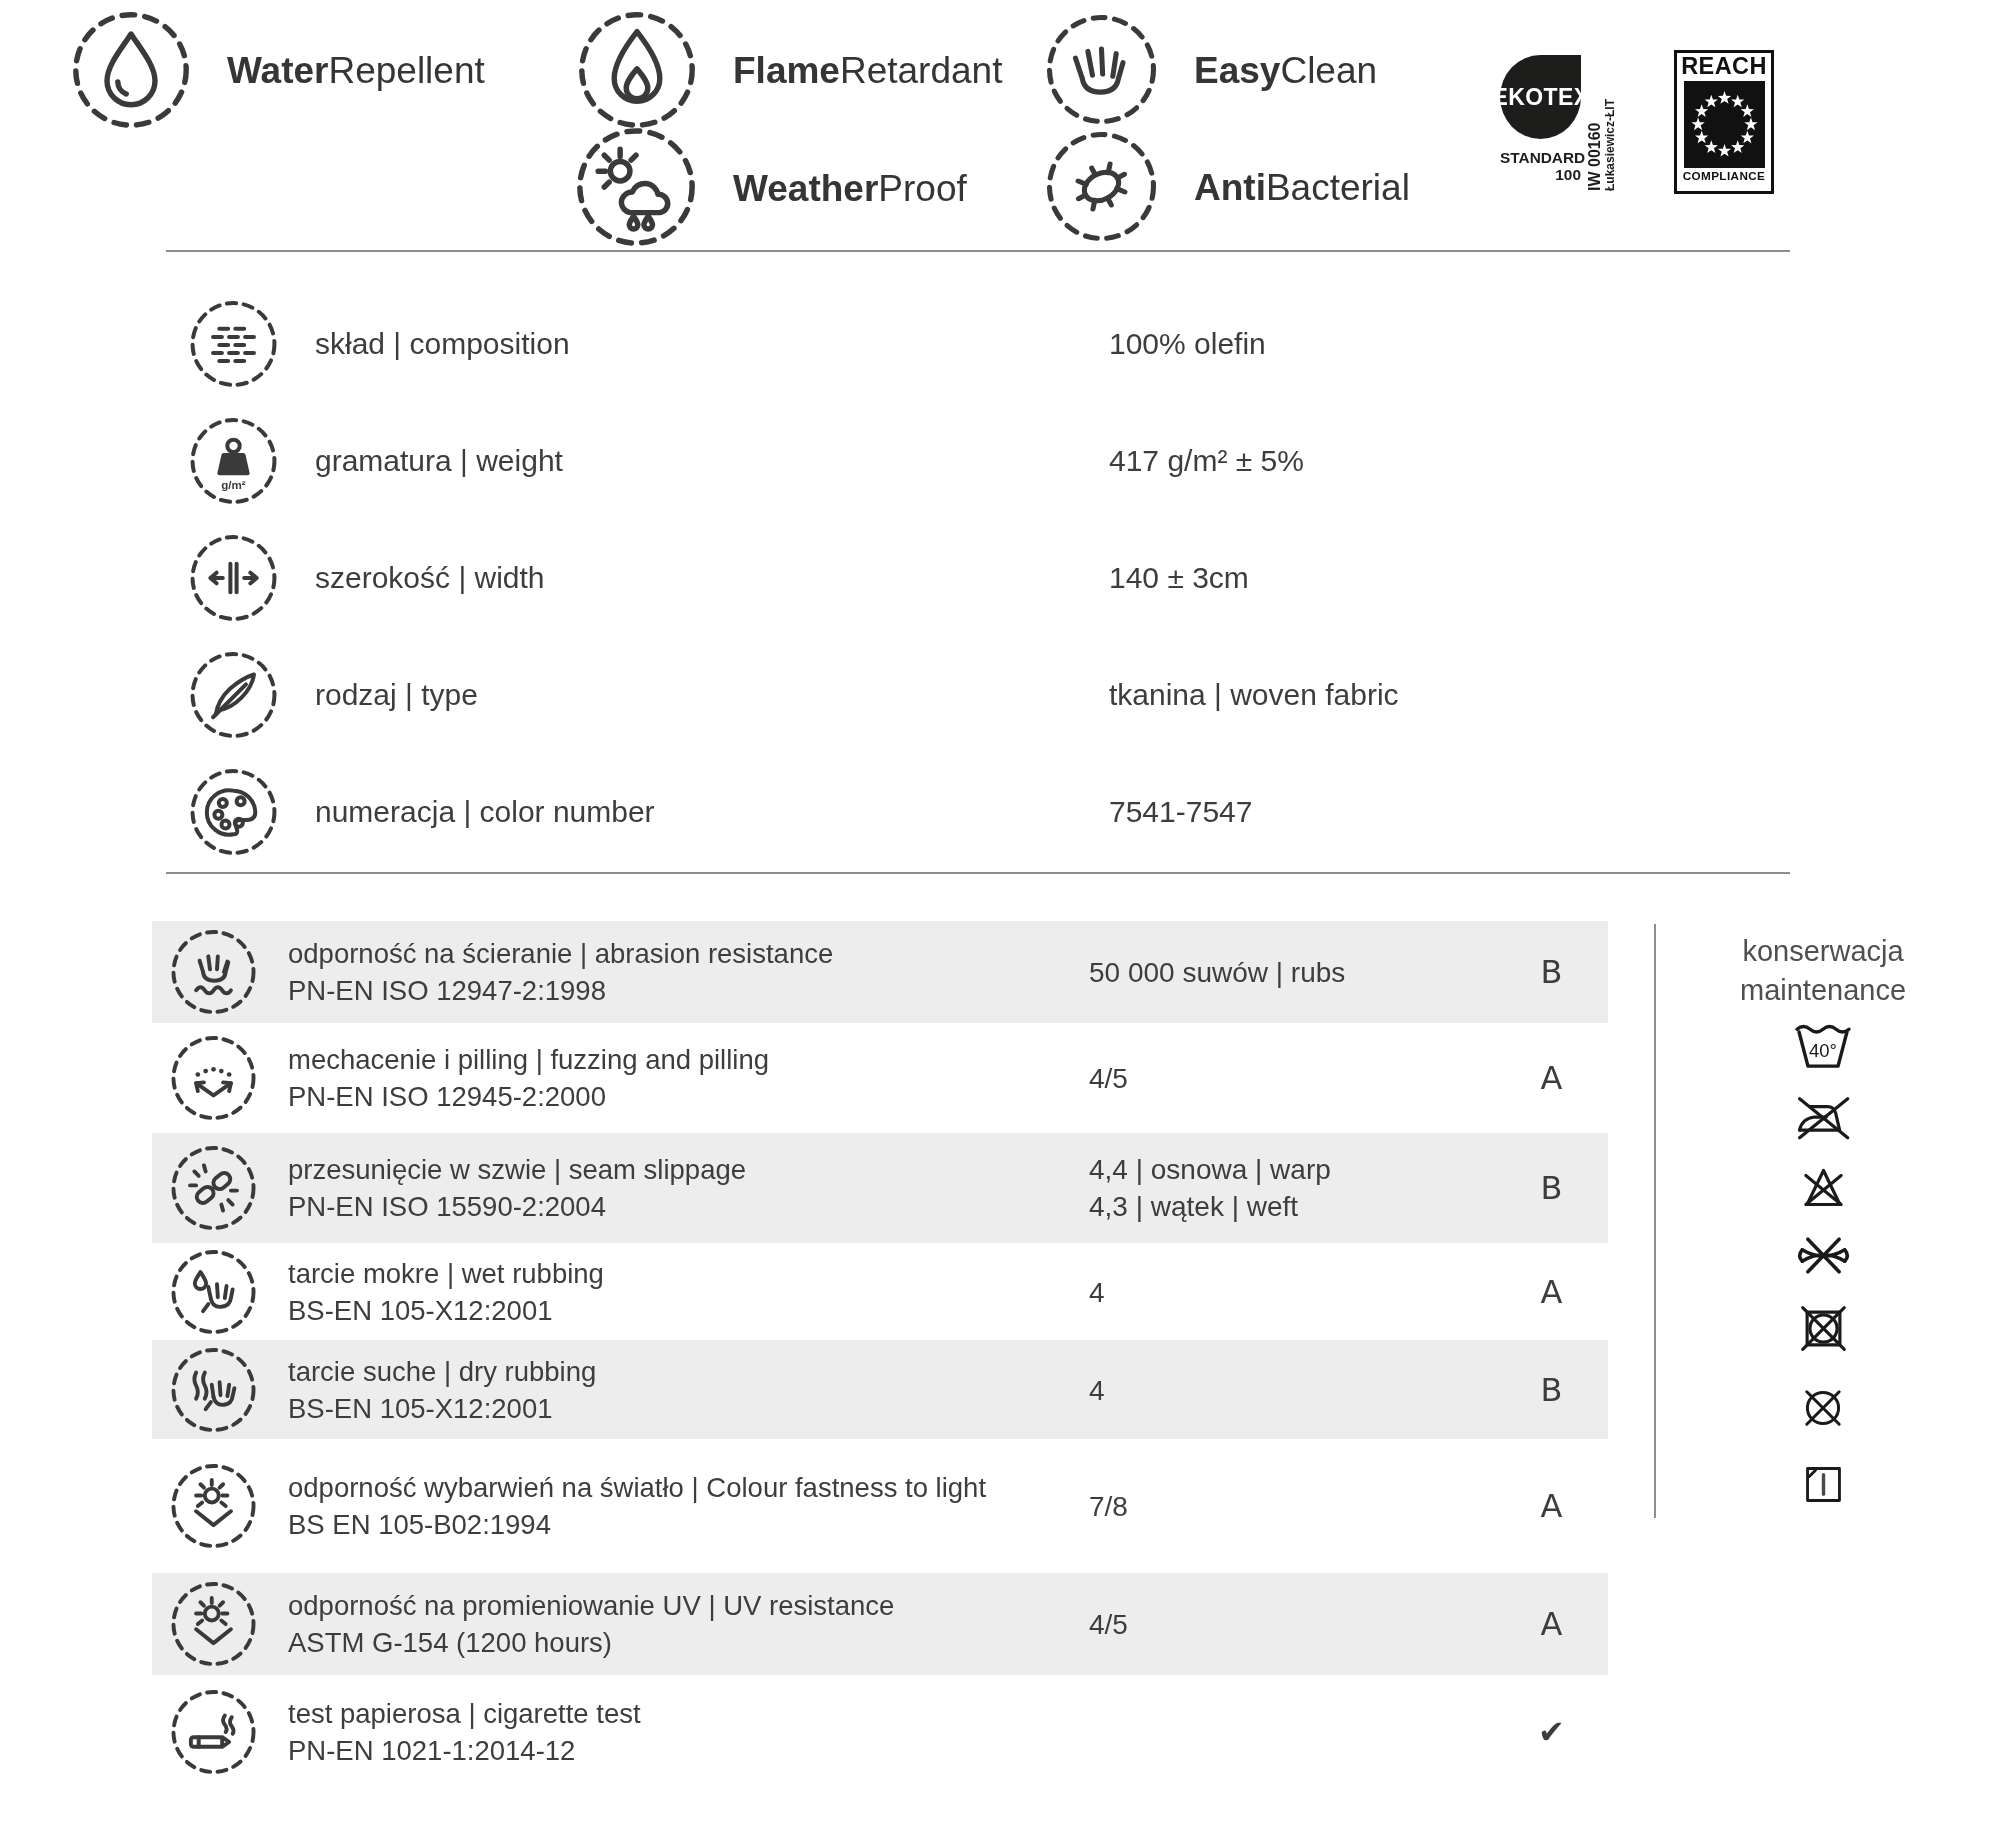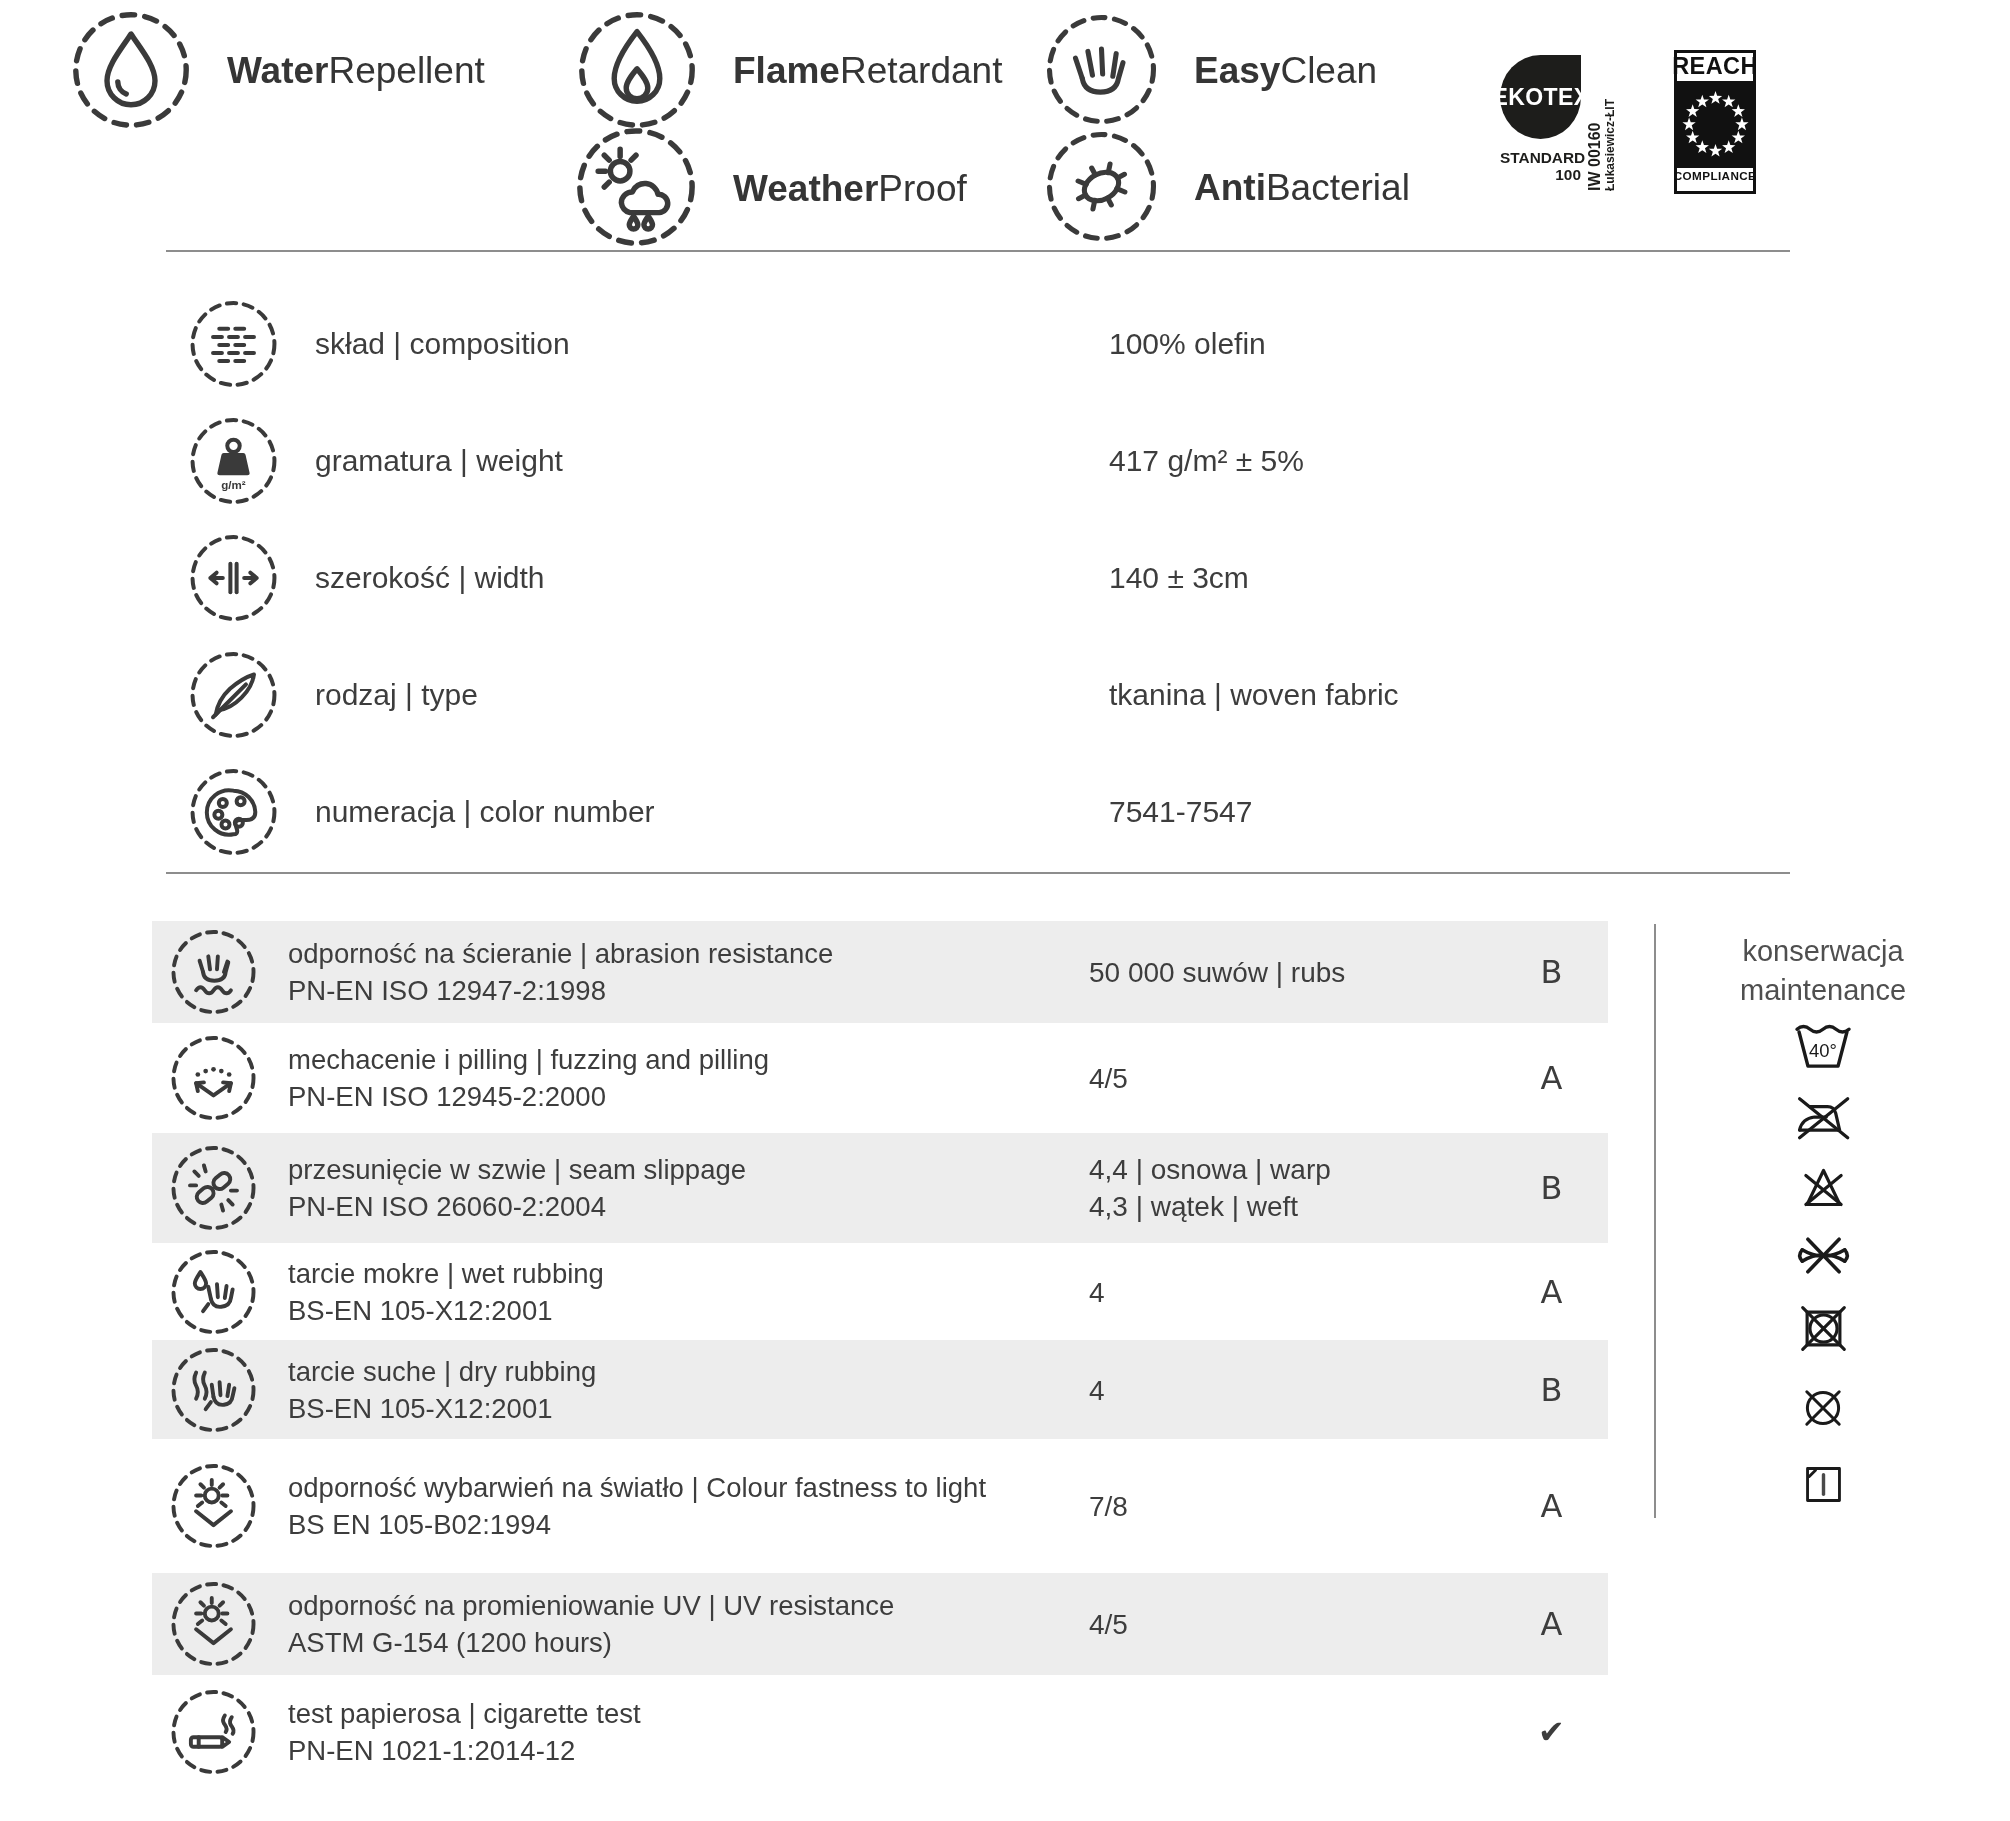--- a/index.html
+++ b/index.html
@@ -29,21 +29,21 @@
   }
   .oeko-sub { width:81px; text-align:right; font-weight:700; font-size:15.4px; line-height:17px; color:#1d1d1b; margin-top:9.7px; }
   .oeko-side {
     position:absolute; left:86px; top:136px; transform-origin:0 0; transform:rotate(-90deg);
     width:134px; color:#1d1d1b; white-space:nowrap;
   }
   .oeko-side .l1 { font-weight:700; font-size:16px; line-height:18px; }
   .oeko-side .l2 { font-weight:700; font-size:12px; line-height:13.8px; }
 
   .reach {
-    position:absolute; left:1674px; top:50px; width:82px; height:144px;
+    position:absolute; left:1674px; top:50px; width:100px; height:144px;
     border:3.2px solid #111; box-sizing:border-box; background:#fff;
     display:flex; flex-direction:column; align-items:center;
   }
   .reach-title { font-weight:700; font-size:23.5px; color:#111; line-height:27.5px; letter-spacing:0.4px; }
   .reach-stars { width:81px; height:87px; background:#111; }
   .reach-sub { font-weight:700; font-size:11.7px; color:#111; line-height:16px; letter-spacing:0.4px; }
 
   
   .hr { position:absolute; left:166px; width:1624px; height:2.4px; background:#8d8d8d; }
   .vline { position:absolute; left:1654px; top:924px; width:2.4px; height:594px; background:#8d8d8d; }
@@ -307,21 +307,21 @@
           <g transform="rotate(-40 50 50)">
             <rect class="s" x="27" y="43" width="21" height="14" rx="7"></rect>
             <rect class="s" x="52" y="43" width="21" height="14" rx="7"></rect>
           </g>
           <path class="s" d="M33 36 l-5-5 M30 47 h-7 M41 31 l-2-7"></path>
           <path class="s" d="M67 64 l5 5 M70 53 h7 M59 69 l2 7"></path>
         </svg>
       </span>
       <div class="test-text">
         <div class="test-name">przesunięcie w szwie | seam slippage</div>
-        <div class="test-standard">PN-EN ISO 26060-2:2004</div>
+        <div class="test-standard">PN-EN ISO 15590-2:2004</div>
       </div>
       <div class="test-value">
         <div>4,4 | osnowa | warp</div>
         <div>4,3 | wątek | weft</div>
       </div>
       <div class="test-grade">B</div>
     </div>
 
     <div class="test-row h120">
       <span class="test-icon">

